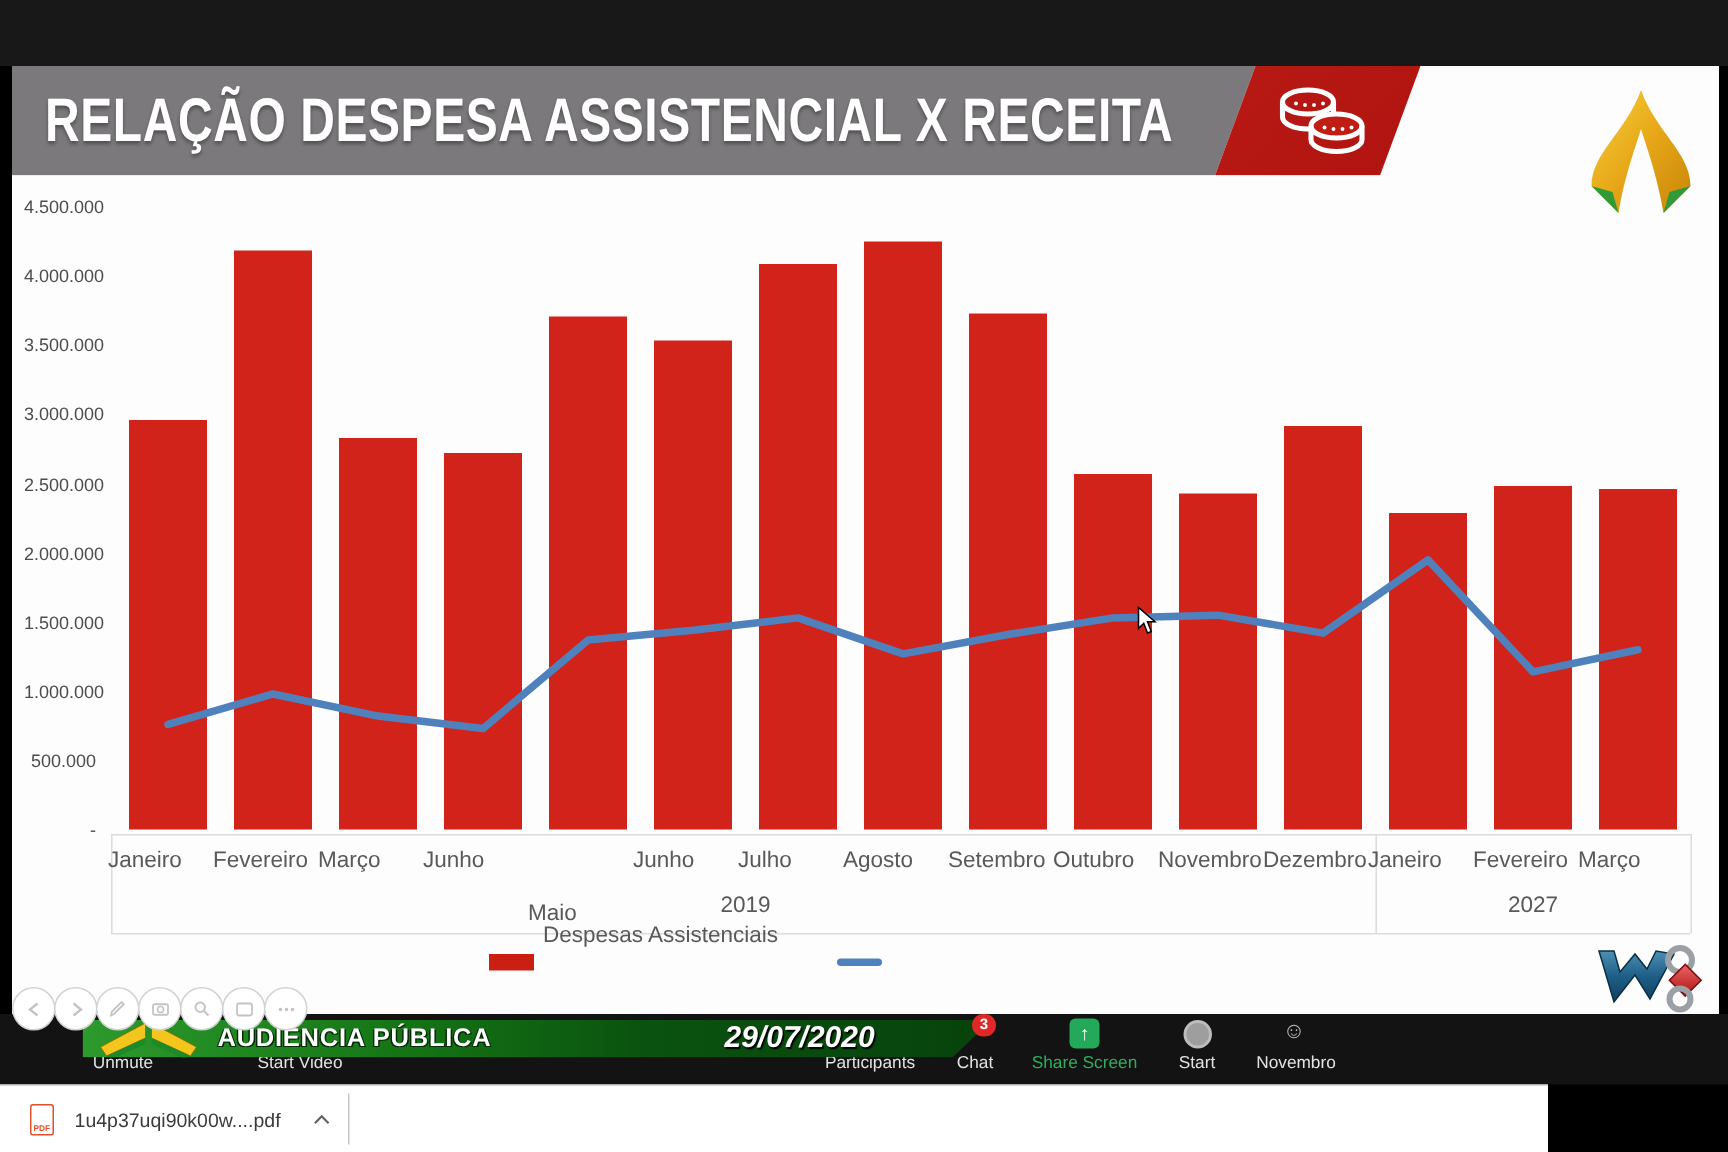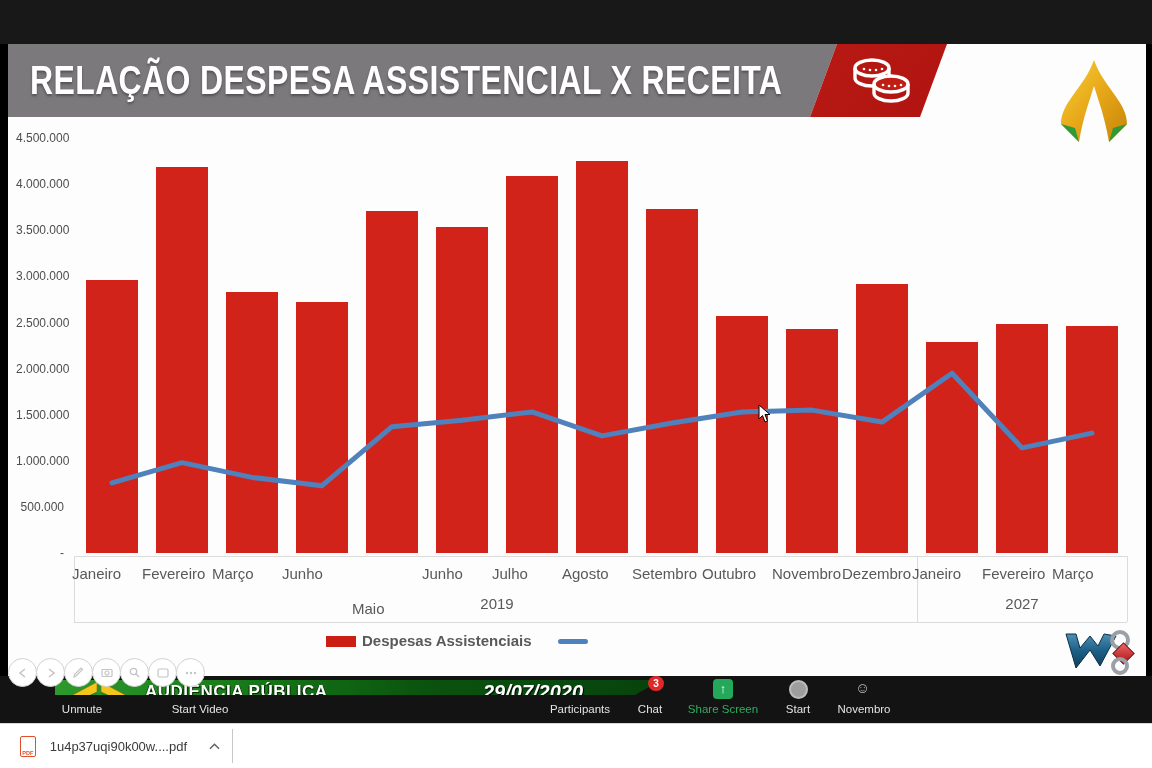--- a/index.html
+++ b/index.html
@@ -40,30 +40,30 @@
   .zt-label{position:absolute;top:27px;font-size:11.5px;color:#e3e3e3;white-space:nowrap;transform:translateX(-50%);}
   .zt-green{color:#2fae5f;}
   #share-icon{position:absolute;left:713px;top:3px;width:20px;height:20px;border-radius:4px;
     background:#23a959;color:#fff;font-size:13px;line-height:20px;text-align:center;font-weight:700;}
   #record-icon{position:absolute;left:789px;top:4px;width:15px;height:15px;border-radius:50%;
     border:2px solid #bdbdbd;background:#9e9e9e;}
   #reactions-icon{position:absolute;left:855px;top:3px;color:#bdbdbd;font-size:15px;}
   #chat-badge{position:absolute;left:648px;top:0px;width:16px;height:15px;border-radius:8px;
     background:#e02828;color:#fff;font-size:10px;font-weight:700;text-align:center;line-height:15px;z-index:9;}
   
-  #banner{position:absolute;left:55px;top:4px;width:606px;height:15px;z-index:7;
+  #banner{position:absolute;left:55px;top:4px;width:606px;height:25px;z-index:7;
     background:linear-gradient(90deg,#2d9a2d 0%,#157515 35%,#0a520f 62%,#07430c 100%);
     clip-path:polygon(0 0,100% 0,calc(100% - 26px) 100%,0 100%);}
   #banner-title{position:absolute;left:90px;top:2px;color:#fff;font-weight:800;font-size:17px;
     letter-spacing:.5px;text-shadow:1px 1px 0 #042c04, -1px 1px 0 #042c04;}
   #banner-date{position:absolute;left:428px;top:1px;color:#fff;font-weight:800;font-size:20px;
     font-style:italic;text-shadow:1px 1px 1px #000;}
   #banner-logo{position:absolute;left:2px;top:-4px;}
   
-  #download-bar{position:absolute;left:0;top:723px;width:1152px;height:45px;background:#fff;
+  #download-bar{position:absolute;left:0;top:723px;width:1032px;height:45px;background:#fff;
     border-top:1px solid #d8d8d8;z-index:8;}
   #file-chip{position:absolute;left:20px;top:7px;width:200px;height:30px;display:flex;align-items:center;}
   #pdf-file-icon{width:15px;height:19px;border:1.6px solid #e0502a;border-radius:2px;position:relative;
     color:#e0502a;font-size:5.5px;font-weight:700;display:flex;align-items:flex-end;justify-content:center;}
   #file-name{margin-left:14px;font-size:13px;color:#3b3b3b;}
   #file-chevron{margin-left:22px;color:#5f6368;}
   #dl-divider{position:absolute;left:232px;top:5px;width:1px;height:34px;background:#c7c7c7;}
   
   #w-logo{position:absolute;left:1052px;top:582px;z-index:2;}
   #mouse-cursor{position:absolute;left:758px;top:404px;z-index:30;}
@@ -168,21 +168,21 @@
         <div class="month-label" style="left: 904px; top: 521px;">Janeiro</div>
         <div class="month-label" style="left: 974px; top: 521px;">Fevereiro</div>
         <div class="month-label" style="left: 1044px; top: 521px;">Março</div>
       </div>
     <div id="years">
         <div class="year-label" style="left: 449px; top: 551px; text-align: center;">2019</div>
         <div class="year-label" style="left: 974px; top: 551px;">2027</div>
       </div>
 
     <div id="legend-bar-swatch"></div>
-    <div class="legend-text" style="left:354px;top:588px;font-weight:bold;">Despesas Assistenciais</div>
+    <div class="legend-text" style="left:354px;top:571px;">Despesas Assistenciais</div>
     <div id="legend-line-swatch"></div>
 
     <svg id="w-logo" width="84" height="50" viewBox="0 0 84 50">
       <defs>
         <linearGradient id="wblu" x1="0" y1="0" x2="0" y2="1">
           <stop offset="0" stop-color="#4d8fb5"></stop>
             <stop offset=".5" stop-color="#1d5e86"></stop>
             <stop offset="1" stop-color="#123e5e"></stop>
         </linearGradient>
         <linearGradient id="wred" x1="0" y1="0" x2="1" y2="1">

